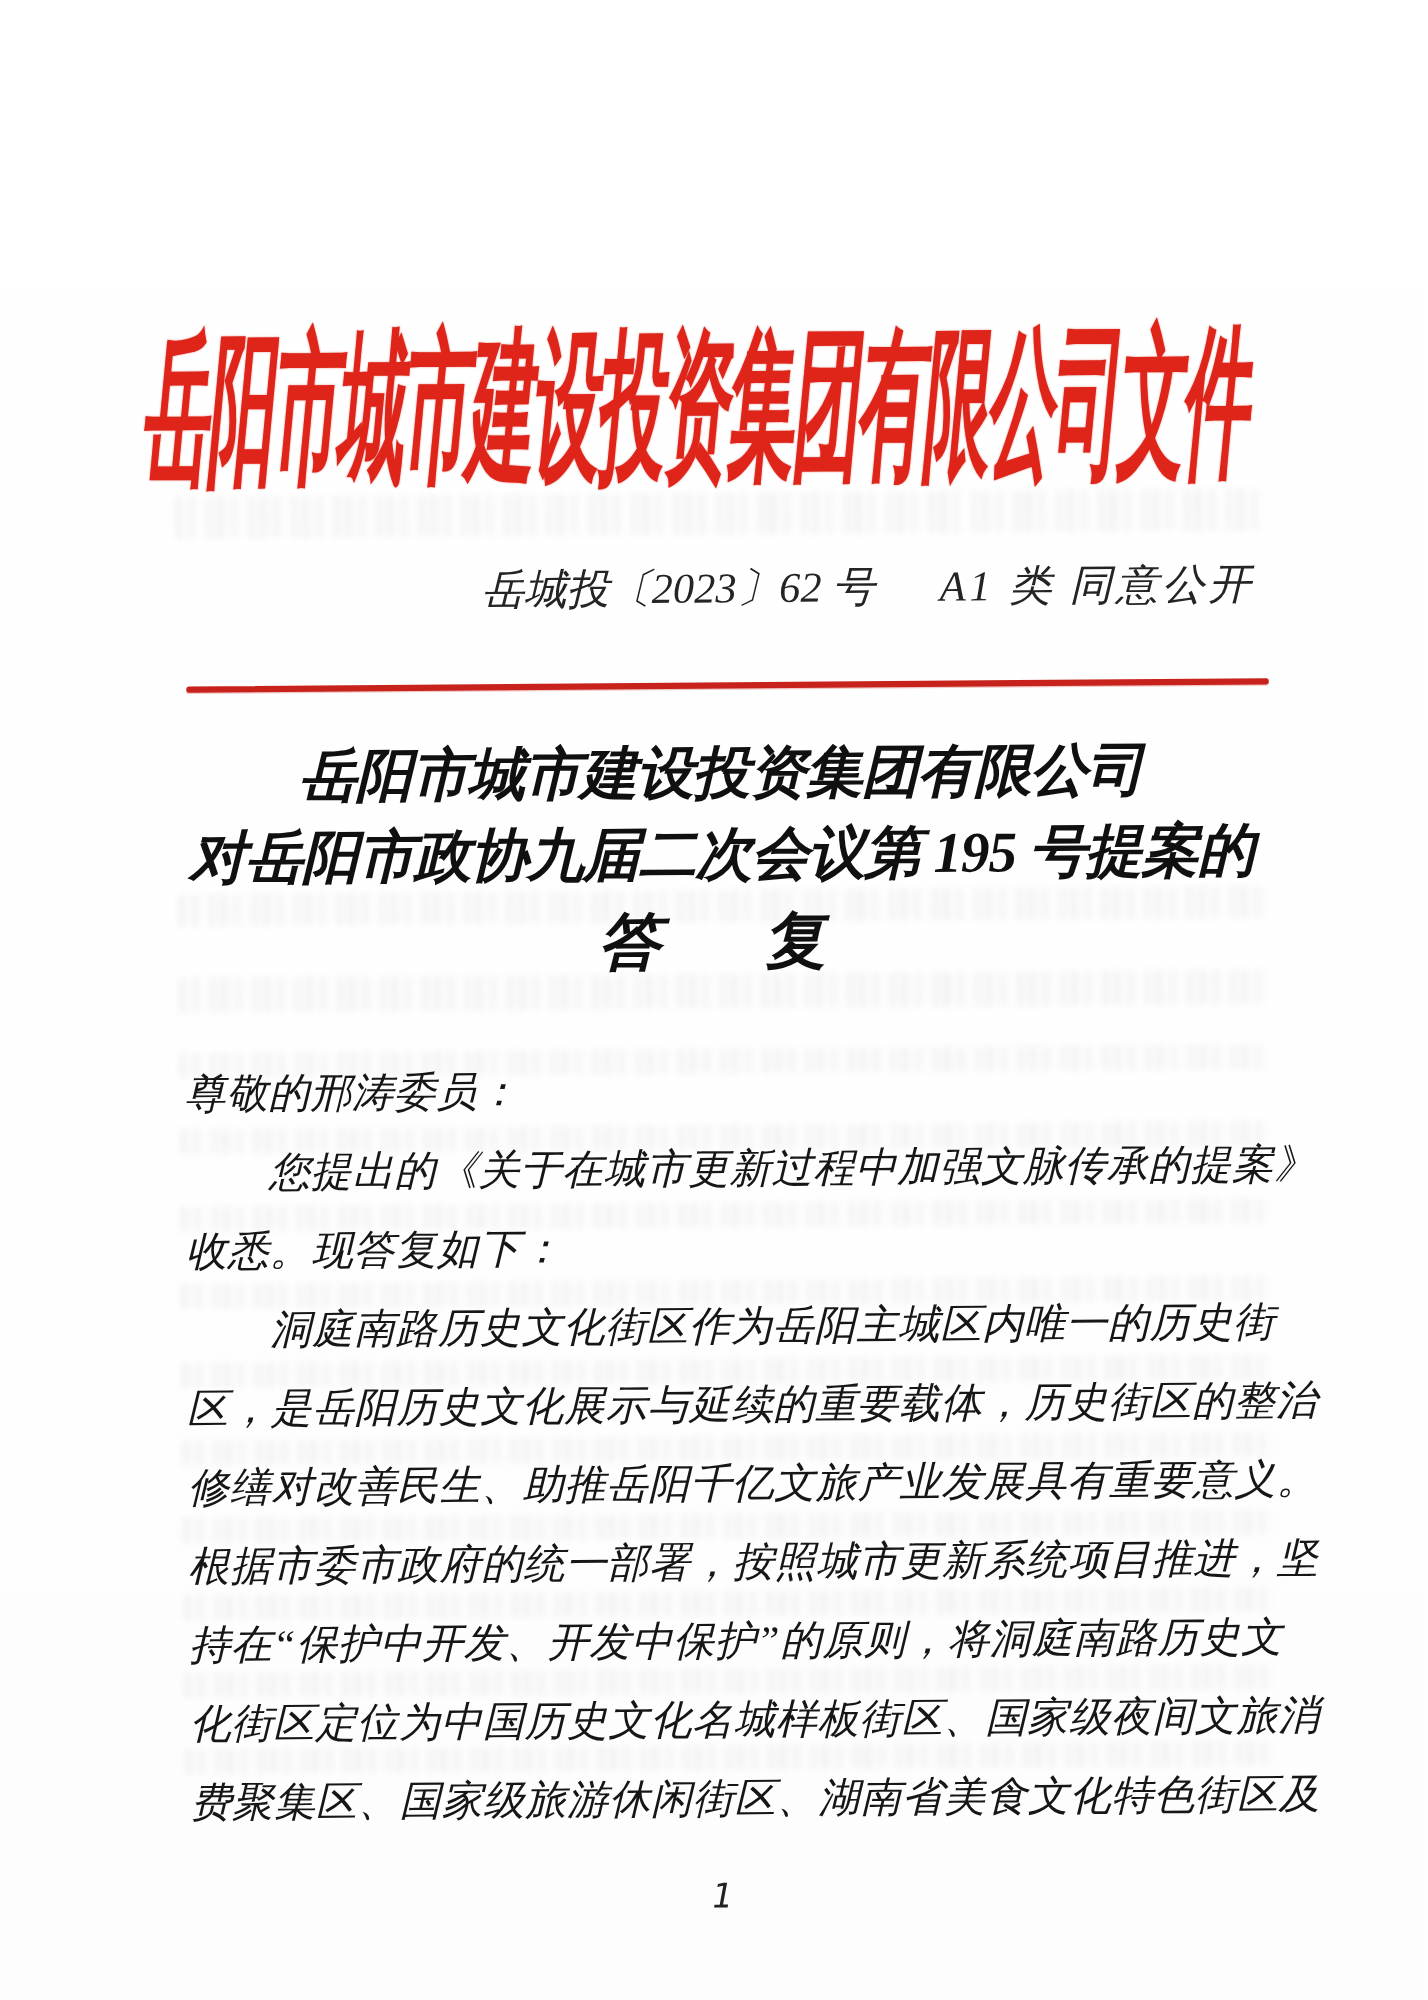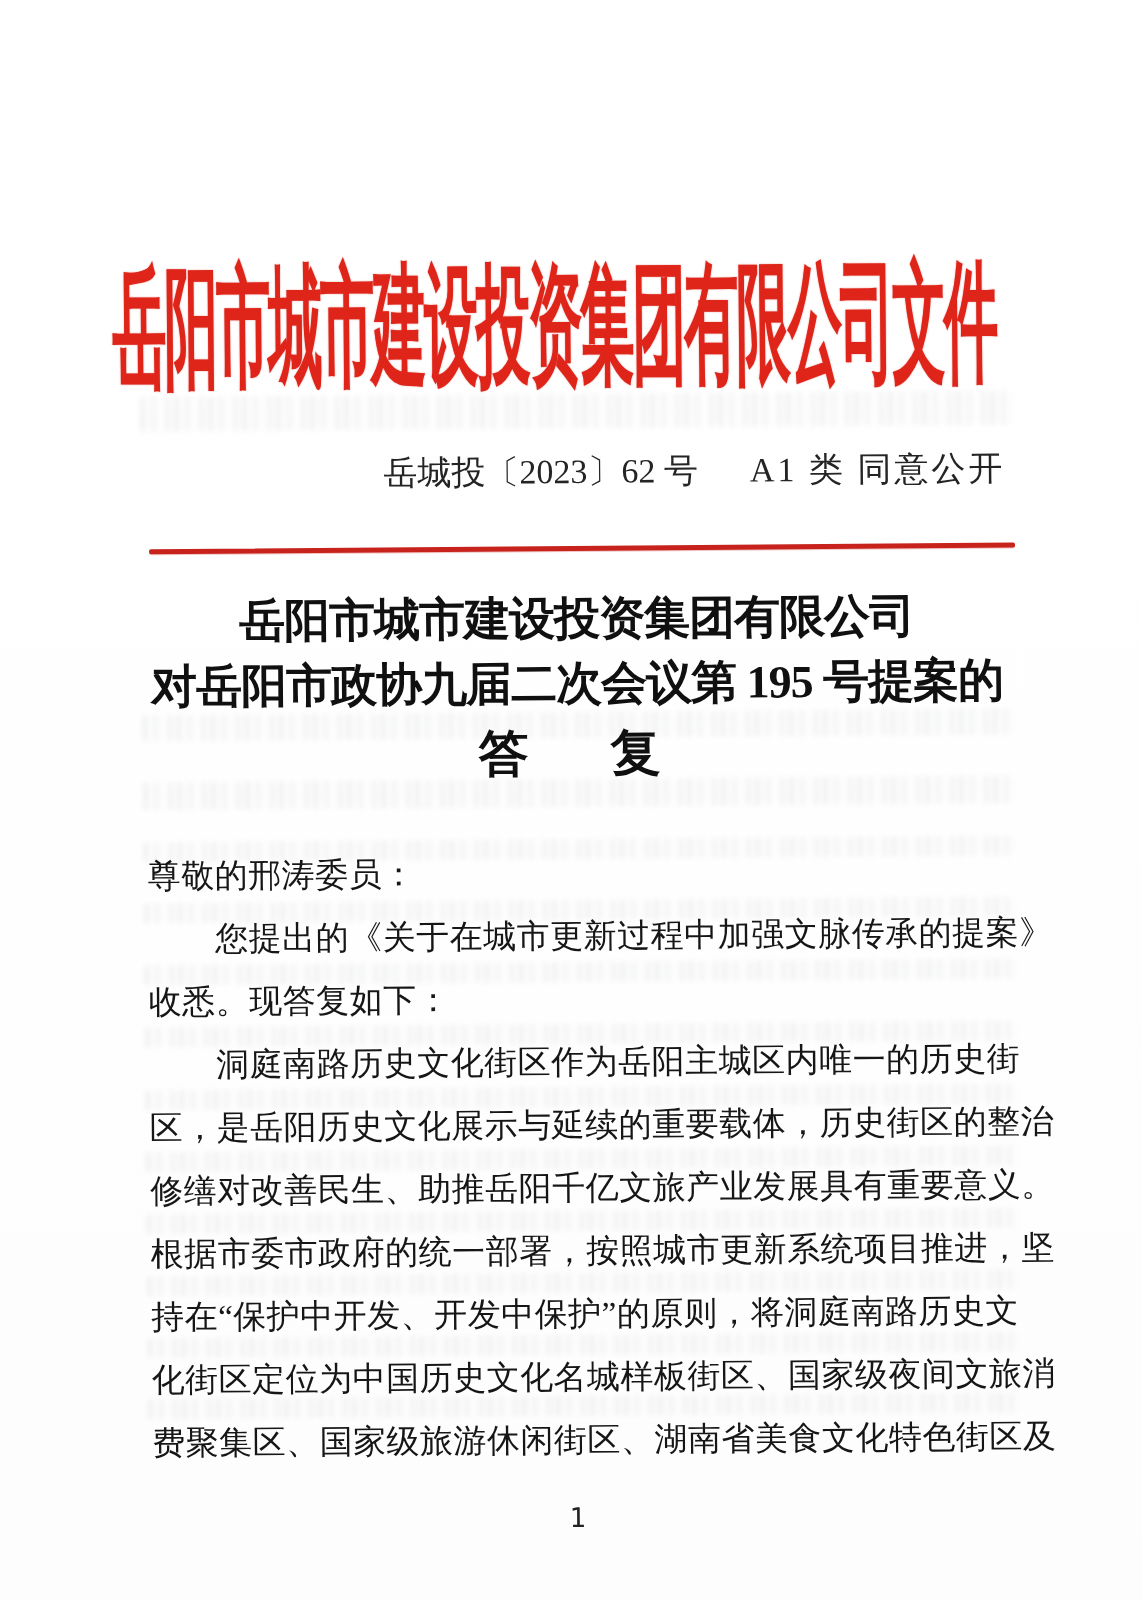--- a/index.html
+++ b/index.html
@@ -5,20 +5,21 @@
   html, body {
     margin: 0; padding: 0;
     width: 1142px; height: 1600px;
     background: #ffffff;
     overflow: hidden;
     font-family: "Liberation Serif", "DejaVu Serif", serif;
   }
   .scan-page {
     position: absolute; inset: 0;
     background: linear-gradient(180deg, #ffffff 0%, #fefefe 60%, #fdfdfd 100%);
+    font-style: italic;
   }
   
   .sheet {
     position: absolute; inset: 0;
     transform: rotate(-0.45deg);
     transform-origin: 50% 42%;
   }
   
   .letterhead {
     position: absolute;

